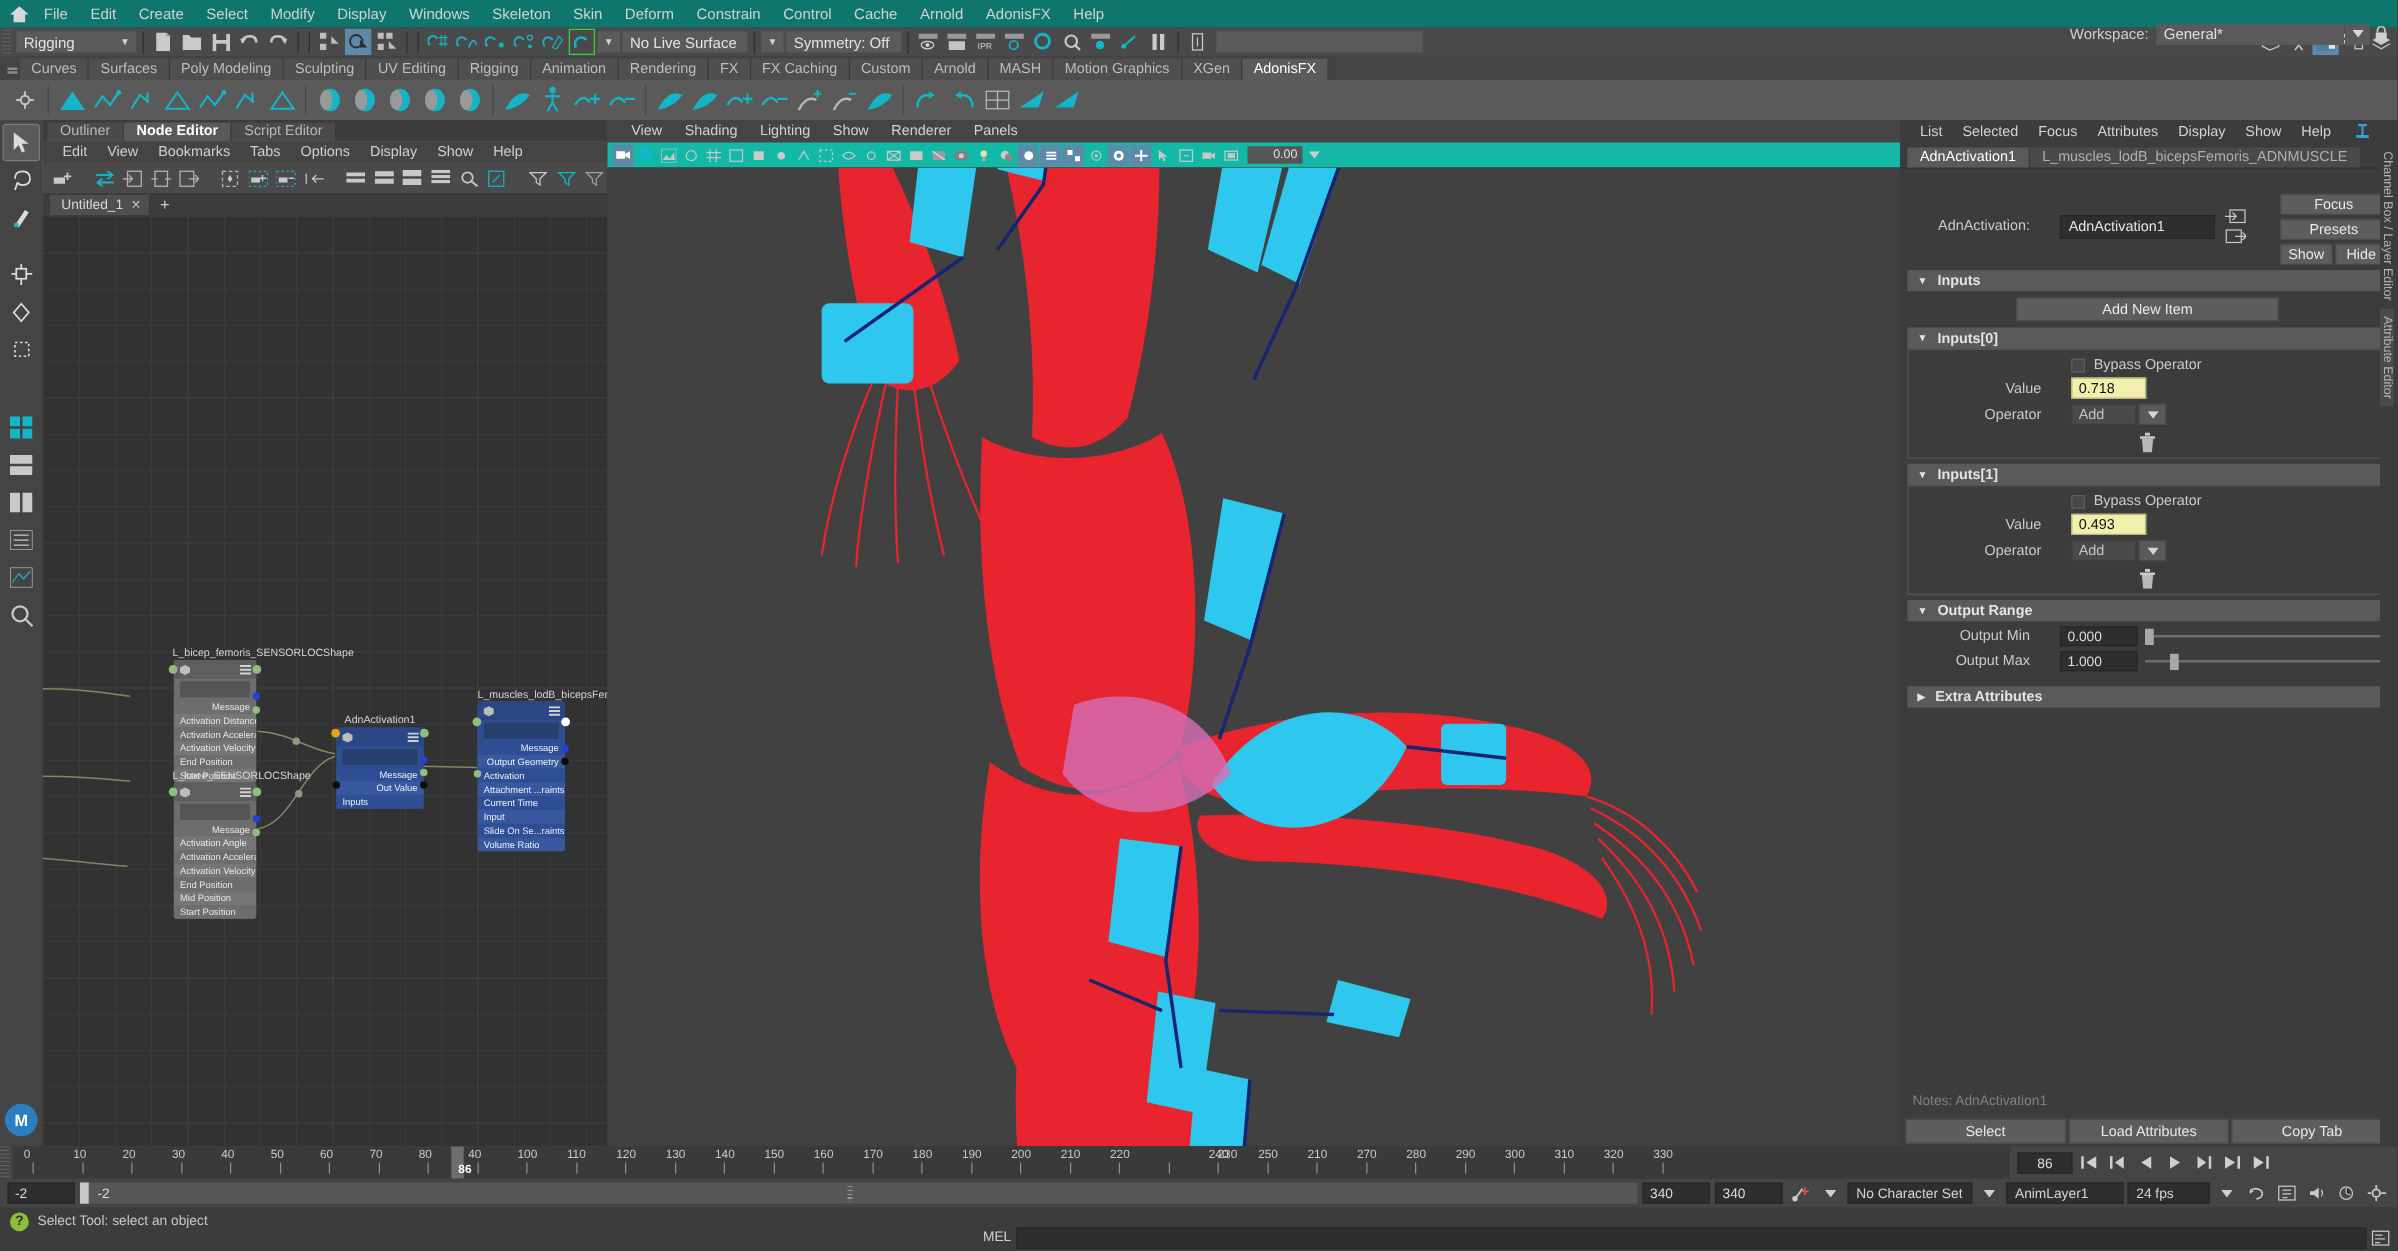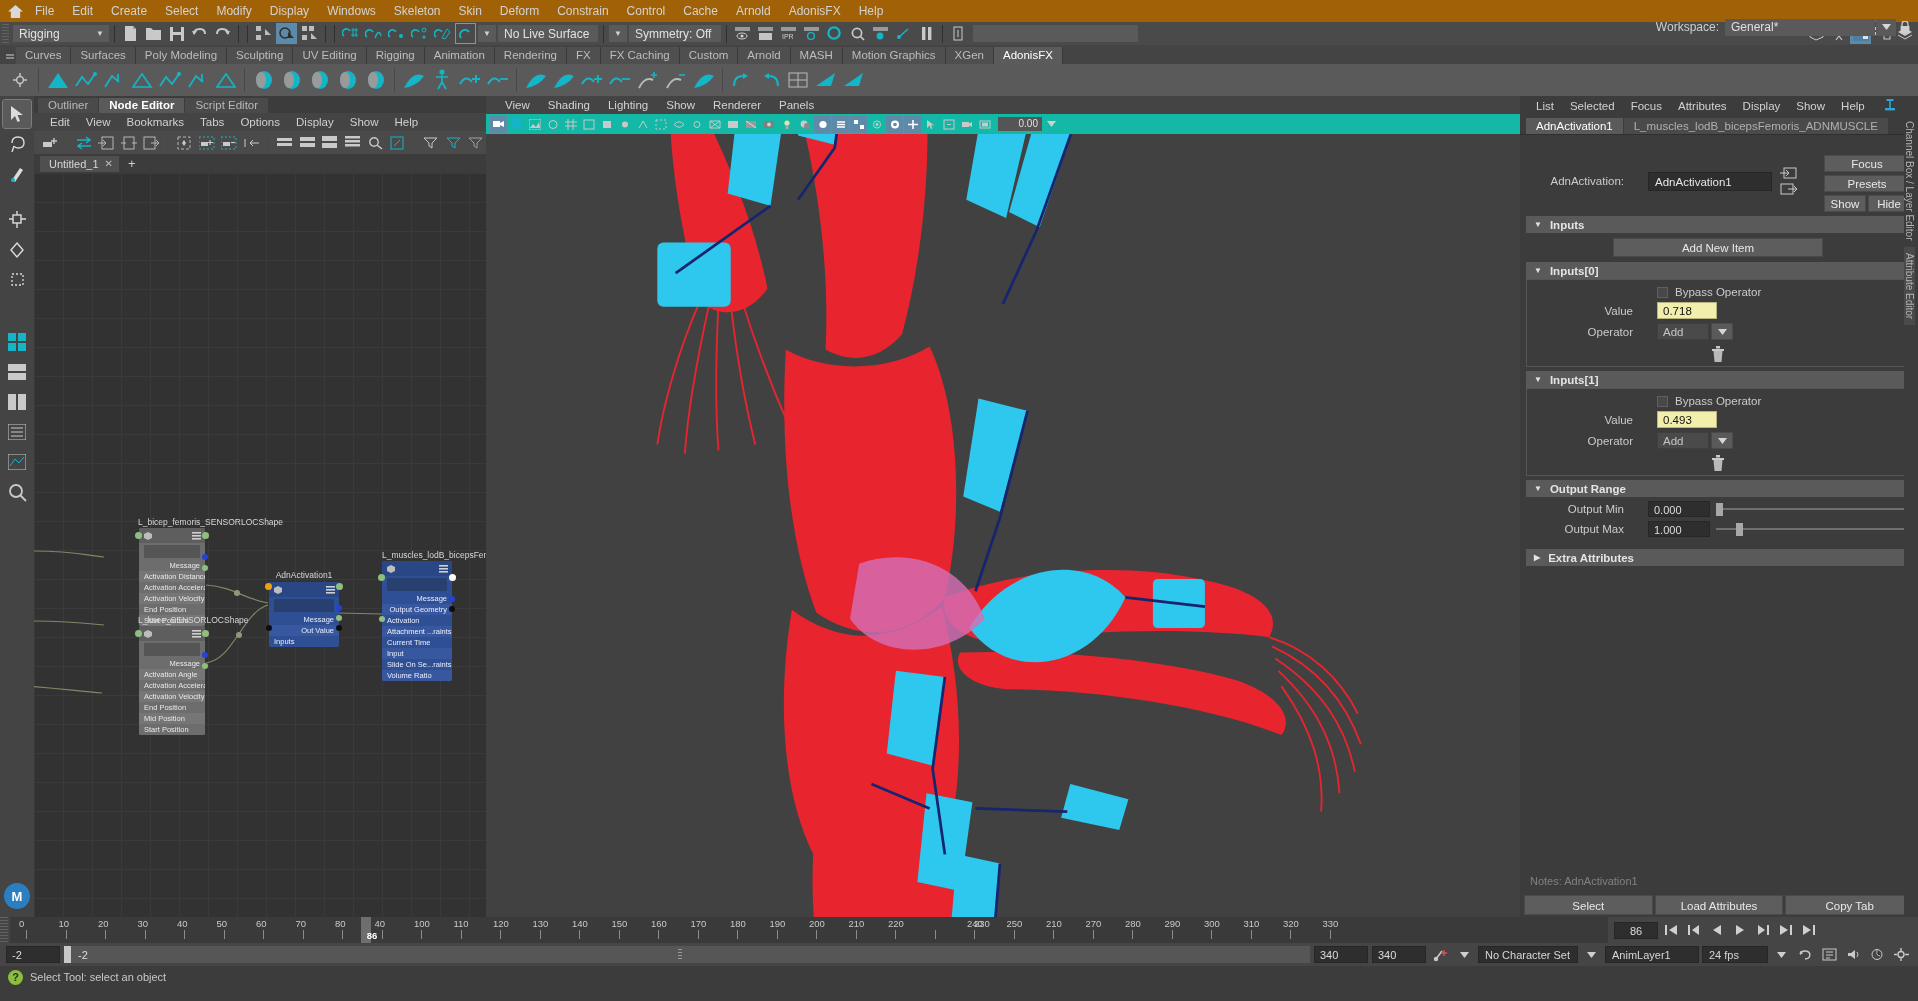--- a/index.html
+++ b/index.html
@@ -6,21 +6,21 @@
   html,body { background:#3c3c3c; }
   body {
     width:1918px; height:1001px;
     font-family:"Liberation Sans", sans-serif;
     font-size:11px; color:#c8c8c8;
     overflow:hidden; position:relative;
   }
 
   
   #menubar {
-    height:22px; background:#a16207; display:flex; align-items:center;
+    height:22px; background:#0f766e; display:flex; align-items:center;
     padding-left:4px; position:relative;
   }
   #menubar .home { width:22px; height:18px; display:flex; align-items:center; justify-content:center; }
   #menubar .mi { padding:2px 9px; color:#d2d2d2; font-size:12px; white-space:nowrap; }
   .ws-wrap { position:absolute; right:4px; top:16px; height:22px; display:flex; align-items:center; gap:0; }
   .ws-label { color:#cfcfcf; font-size:12px; margin-right:6px; }
   .ws-field { background:#5a5a5a; height:17px; width:150px; line-height:17px; padding:0 6px; color:#e0e0e0; font-size:12px; }
   .ws-arrow { background:#5a5a5a; width:20px; height:17px; display:flex; align-items:center; justify-content:center; margin-left:1px;}
   .lockico { width:18px; display:flex; justify-content:center; }
 
@@ -1550,13 +1550,23 @@
           <circle cx="7" cy="6.5" r="3" stroke="#c9c9c9" stroke-width="1.4" fill="none"></circle>
           <path d="M7 0 V3 M7 10 V13 M0 6.5 H3 M11 6.5 H15" stroke="#c9c9c9" stroke-width="1.4"></path>
         </svg>
       </span>
   </div>
 </div>
 
 <div id="statusbar">
   <span class="helpico">?</span>
   <span>Select Tool: select an object</span>
+  <div id="melrow">
+    <span class="mellabel">MEL</span>
+    <span class="melfield"></span>
+    <span>
+        <svg width="15" height="13">
+          <rect x="1" y="1" width="13" height="11" stroke="#c9c9c9" fill="none"></rect>
+          <path d="M3 4 H9 M3 7 H11 M3 10 H7" stroke="#c9c9c9"></path>
+        </svg>
+      </span>
+  </div>
 </div>
 
 </body></html>

